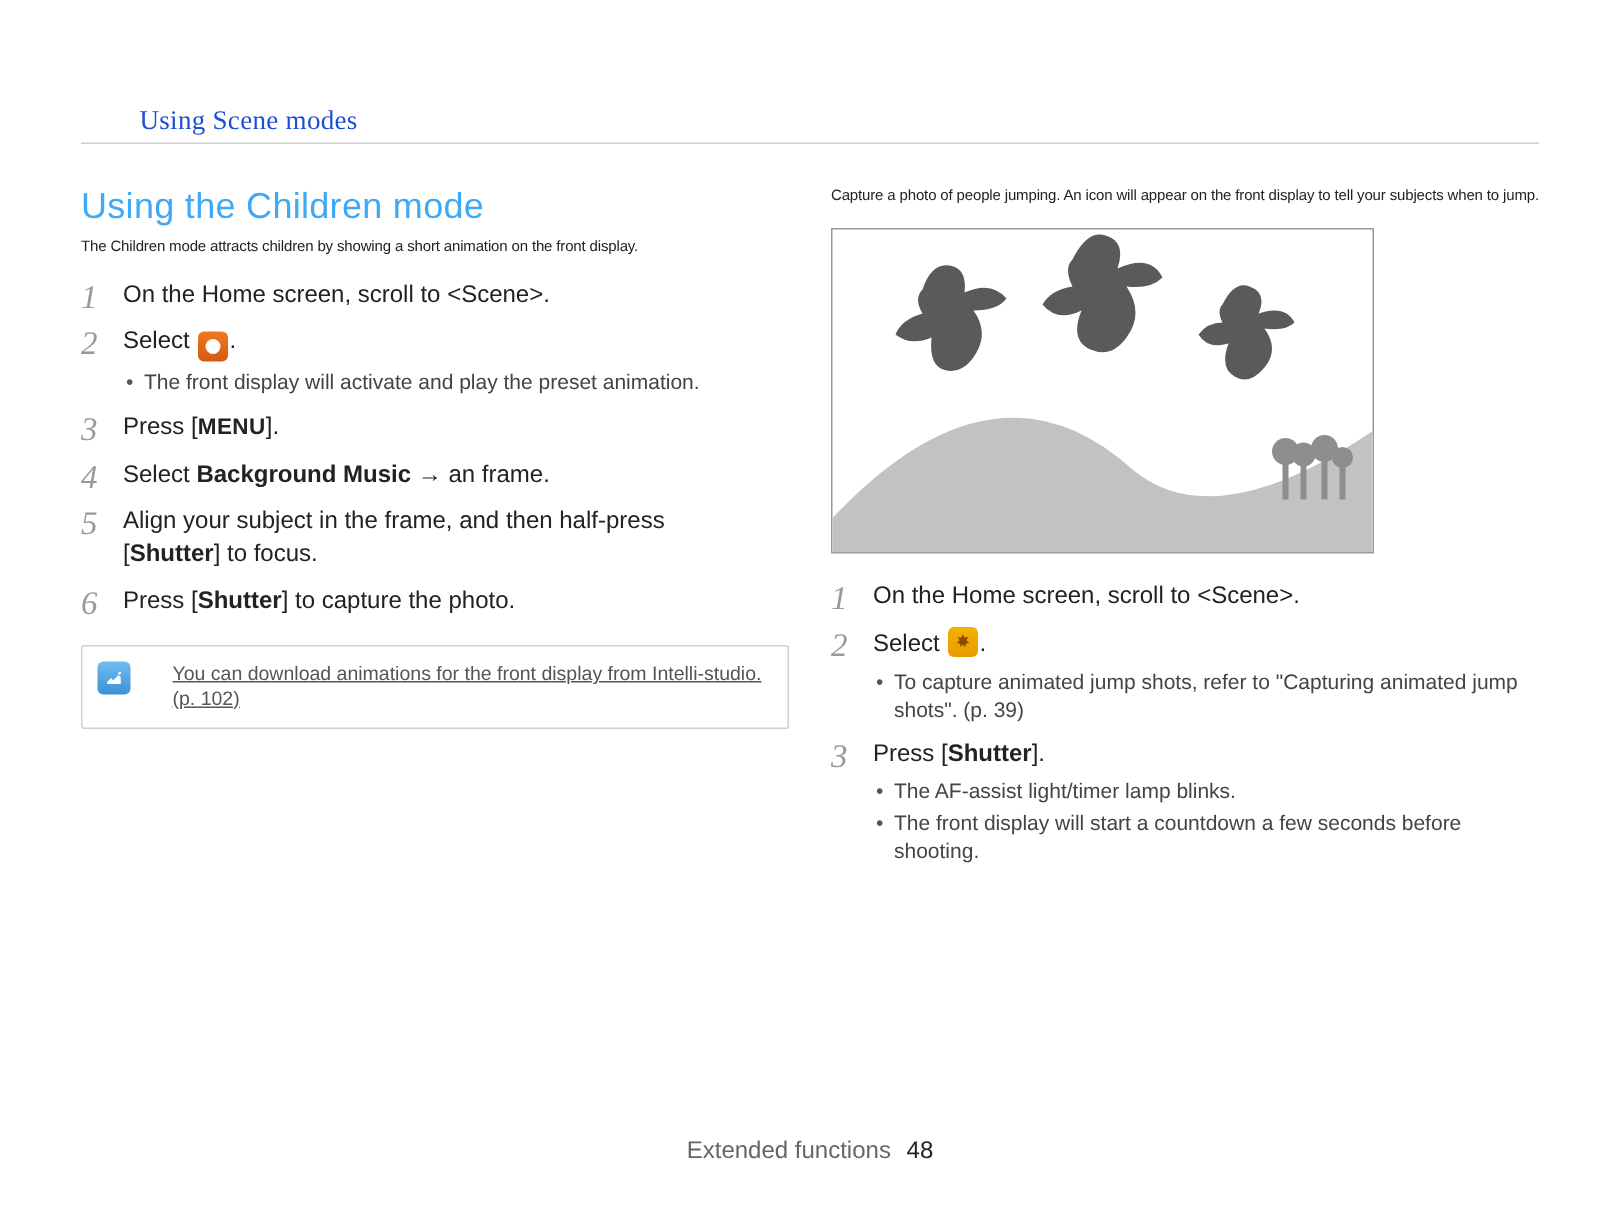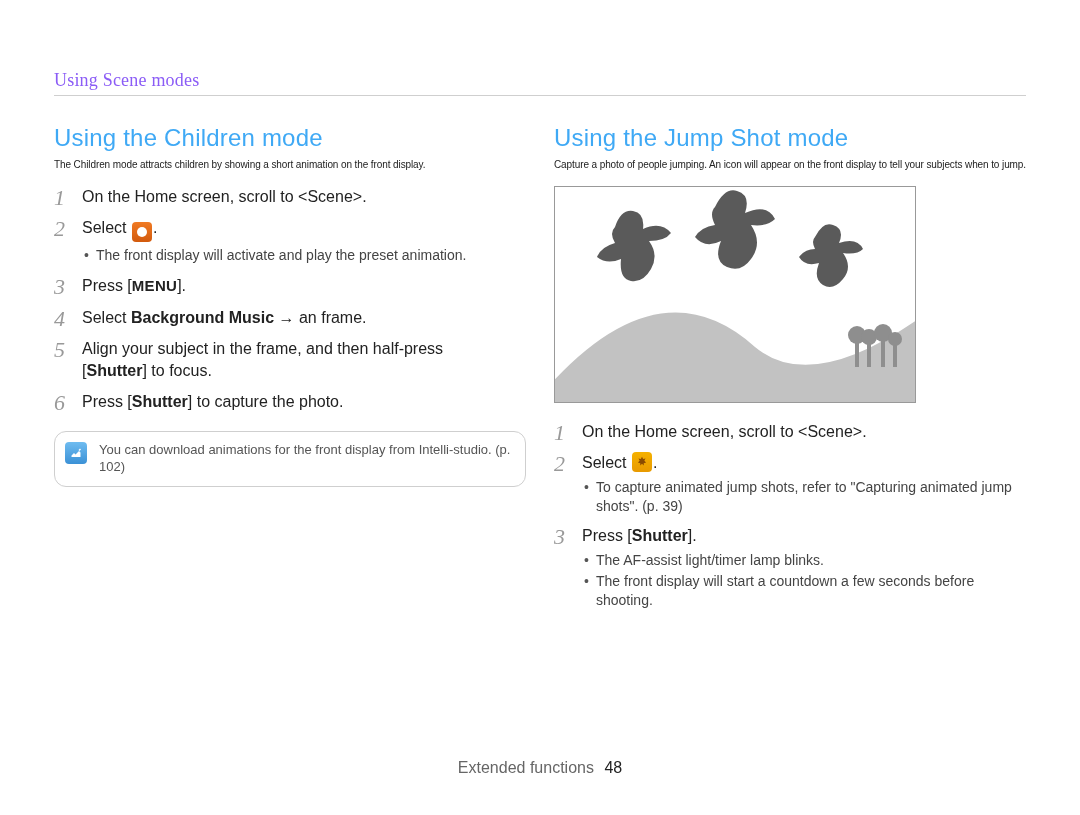--- a/index.html
+++ b/index.html
@@ -15,24 +15,25 @@
   .page {
     box-sizing: border-box;
     width: 1080px;
     height: 815px;
     padding: 70px 54px 30px 54px;
     position: relative;
   }
   .breadcrumb {
     font-family: "Times New Roman", Times, serif;
     font-size: 18px;
-    color: #8b5cf6;
+    color: #1d4ed8;
     font-weight: 300;
     letter-spacing: 0.2px;
     margin-bottom: 4px;
+    margin-left: 39px;
   }
   .hr {
     border: none;
     border-top: 1px solid #cfcfcf;
     margin: 0 0 28px 0;
   }
   .columns {
     display: flex;
     gap: 28px;
   }
@@ -135,26 +136,27 @@
   .menu-label {
     font-weight: 900;
     font-size: 15px;
     letter-spacing: 0.3px;
     vertical-align: 0px;
   }
 
   .note-box {
     margin-top: 18px;
     border: 1px solid #cfcfcf;
-    border-radius: 12px;
-    padding: 10px 12px 10px 44px;
+    border-radius: 2px;
+    padding: 10px 12px 10px 60px;
     position: relative;
     font-size: 13px;
     color: #555;
     line-height: 1.3;
+    text-decoration: underline;
   }
   .note-icon {
     position: absolute;
     left: 10px;
     top: 10px;
     width: 22px;
     height: 22px;
     border-radius: 4px;
     background: linear-gradient(#6fbcf0, #3b91d6);
     display: flex;
@@ -232,21 +234,20 @@
           <svg viewBox="0 0 24 24">
               <path fill="#fff" d="M3 17l5-5 3 3 7-7 3 3v9H3z"></path>
               <path fill="#fff" d="M20 3l-3 3 2 2 3-3z"></path>
             </svg>
         </div>
         <span>You can download animations for the front display from Intelli-studio. (p. 102)</span>
       </div>
     </div>
 
     <div class="col">
-      <h2>Using the Jump Shot mode</h2>
       <div class="intro">Capture a photo of people jumping. An icon will appear on the front display to tell your subjects when to jump.</div>
 
       <div class="jump-illustration">
         <svg viewBox="0 0 360 215" width="360" height="215">
 
           <path d="M -20 215 Q 100 70 200 160 Q 260 210 380 120 L 380 215 Z" fill="#c2c2c2"></path>
 
           <g fill="#8e8e8e">
             <rect x="300" y="150" width="4" height="30"></rect>
             <circle cx="302" cy="148" r="9"></circle>

